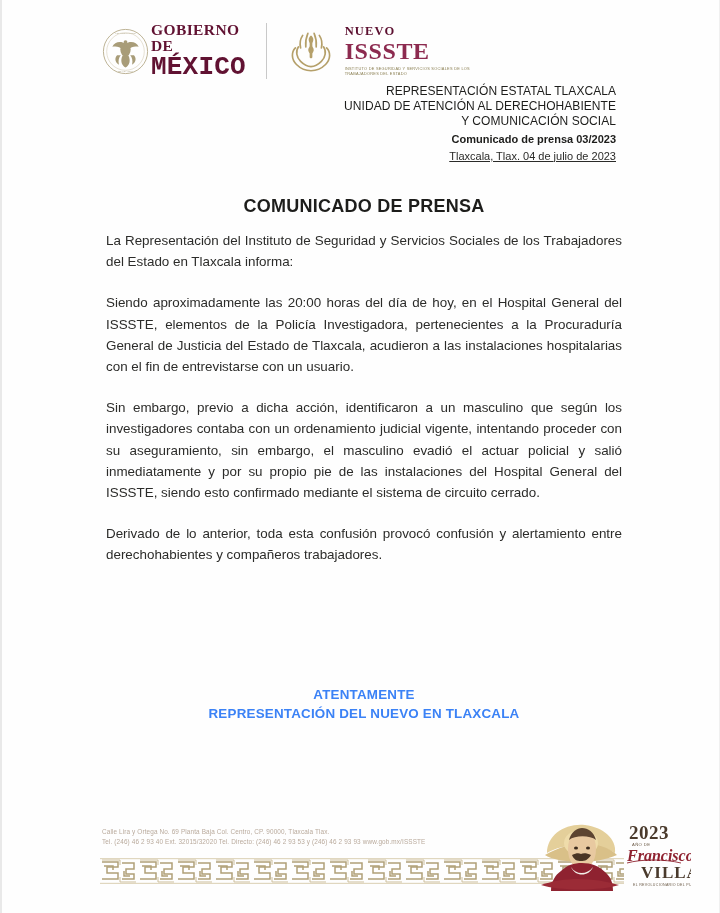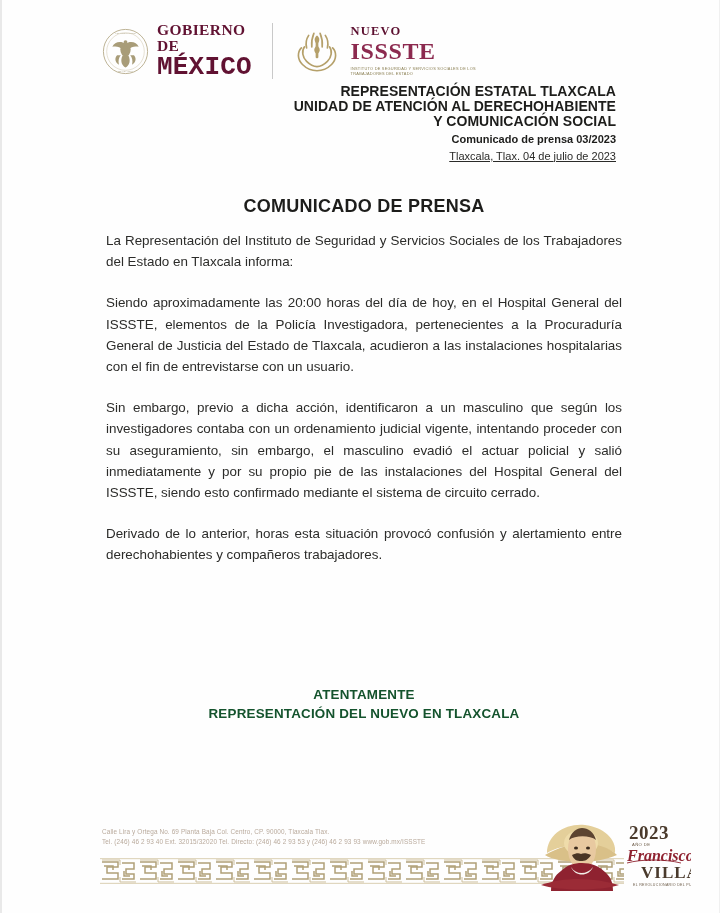--- a/index.html
+++ b/index.html
@@ -29,21 +29,21 @@
     top: 18px;
     left: 100px;
     width: 380px;
     height: 66px;
     display: flex;
     align-items: center;
   }
   .gob-logo {
     display: flex;
     align-items: center;
-    gap: 8px;
+    gap: 2px;
   }
   .eagle-seal {
     width: 47px;
     height: 47px;
     flex: 0 0 47px;
     position: relative;
   }
   .gob-words {
     display: flex;
     flex-direction: column;
@@ -114,22 +114,22 @@
   
   .header-text {
     position: absolute;
     top: 84px;
     right: 103px;
     width: 390px;
     text-align: right;
     color: #1d1d1b;
   }
   .header-text .ht-line {
-    font-size: 14px;
-    font-weight: bold;
+    font-size: 12px;
+    font-weight: normal;
     line-height: 15.2px;
     letter-spacing: 0.05px;
   }
   .header-text .ht-comunicado {
     font-size: 11px;
     font-weight: bold;
     line-height: 18px;
   }
   .header-text .ht-date {
     font-size: 11px;
@@ -166,21 +166,21 @@
     text-justify: inter-word;
   }
   .body-copy p:last-child { margin-bottom: 0; }
 
   .sign-off {
     position: absolute;
     top: 686px;
     left: 104px;
     width: 516px;
     text-align: center;
-    color: #14532d;
+    color: #3b82f6;
   }
   .sign-off div {
     font-size: 13.4px;
     font-weight: bold;
     line-height: 18.5px;
     letter-spacing: 0.2px;
   }
 
   
   .footer-address {
@@ -277,21 +277,21 @@
     <div class="ht-comunicado">Comunicado de prensa 03/2023</div>
     <div class="ht-date">Tlaxcala, Tlax. 04 de julio de 2023</div>
   </div>
 
   <div class="doc-title">COMUNICADO DE PRENSA</div>
 
   <div class="body-copy">
     <p>La Representación del Instituto de Seguridad y Servicios Sociales de los Trabajadores del Estado en Tlaxcala informa:</p>
     <p>Siendo aproximadamente las 20:00 horas del día de hoy, en el Hospital General del ISSSTE, elementos de la Policía Investigadora, pertenecientes a la Procuraduría General de Justicia del Estado de Tlaxcala, acudieron a las instalaciones hospitalarias con el fin de entrevistarse con un usuario.</p>
     <p>Sin embargo, previo a dicha acción, identificaron a un masculino que según los investigadores contaba con un ordenamiento judicial vigente, intentando proceder con su aseguramiento, sin embargo, el masculino evadió el actuar policial y salió inmediatamente y por su propio pie de las instalaciones del Hospital General del ISSSTE, siendo esto confirmado mediante el sistema de circuito cerrado.</p>
-    <p>Derivado de lo anterior, horas esta situación provocó confusión y alertamiento entre derechohabientes y compañeros trabajadores.</p>
+    <p>Derivado de lo anterior, toda esta confusión provocó confusión y alertamiento entre derechohabientes y compañeros trabajadores.</p>
   </div>
 
   <div class="sign-off">
     <div>ATENTAMENTE</div>
     <div>REPRESENTACIÓN DEL NUEVO EN TLAXCALA</div>
   </div>
 
   <div class="footer-address">
     <div>Calle Lira y Ortega No. 69 Planta Baja Col. Centro, CP. 90000, Tlaxcala Tlax.</div>
     <div>Tel. (246) 46 2 93 40 Ext. 32015/32020 Tel. Directo: (246) 46 2 93 53  y (246) 46 2 93 93    www.gob.mx/ISSSTE</div>

